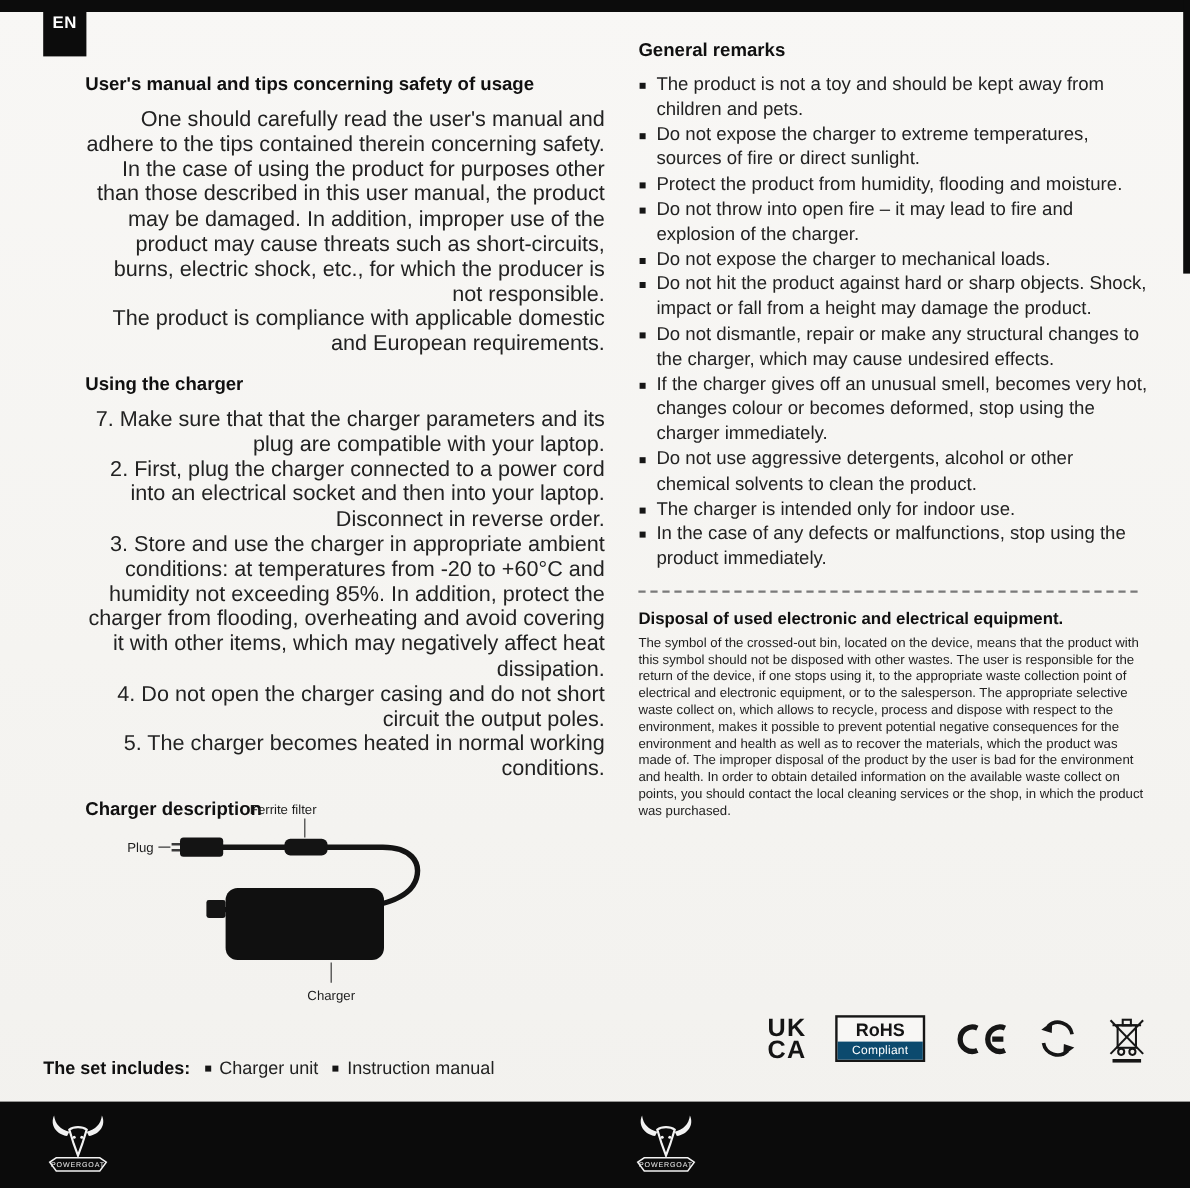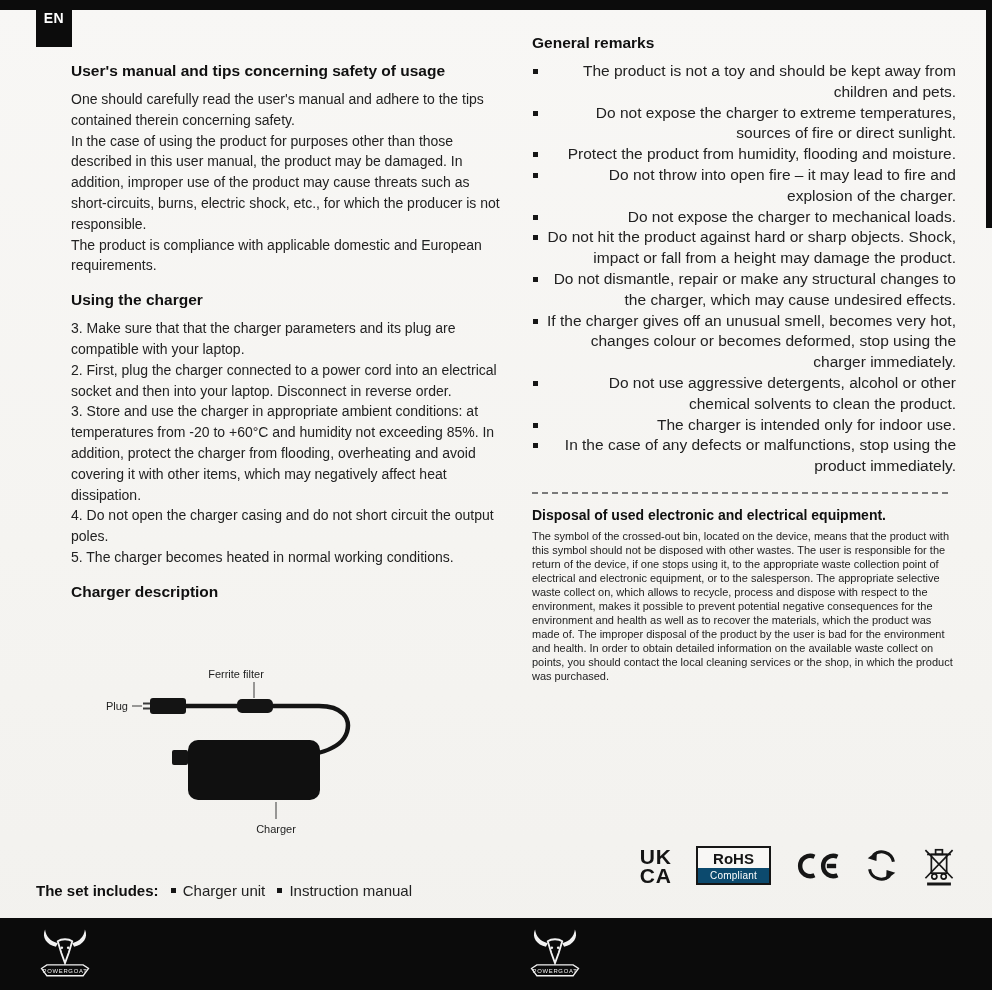--- a/index.html
+++ b/index.html
@@ -14,24 +14,24 @@
   .lang-badge {
     position:absolute; top:10px; left:36px; width:36px; height:37px; background:#0c0c0c;
     color:#fff; font-weight:700; font-size:14px; letter-spacing:0.5px;
     display:flex; justify-content:center;
   }
   .col { position:absolute; }
   .col-left { left:36px; top:62px; width:433px;margin-left:35px; }
   .col-right { left:532px; top:34px; width:424px; }
   h2 { font-size:15.5px; font-weight:700; color:#101010; margin:15px 0 9px; }
   .col-left h2.first, .col-right h2.first { margin-top:0; }
-  .body { font-size:14px; line-height:20.8px; color:#222; }
+  .body { font-size:18px; line-height:20.8px; color:#222;text-align:right; }
   .pre { white-space:pre-line; }
   .remarks { list-style:none; margin-top:1px; }
-  .remarks li { position:relative; padding-left:15px; font-size:15.5px; line-height:20.8px; color:#222;text-align:right; }
+  .remarks li { position:relative; padding-left:15px; font-size:15.5px; line-height:20.8px; color:#222; }
   .remarks li::before { content:""; position:absolute; left:1px; top:8px; width:5px; height:5px; background:#161616; }
   .divider { border-top:2px dashed #7a7a7a; margin:15px 0 13px; width:416px; }
   .small-h { font-size:14px; font-weight:700; color:#101010; margin-bottom:6px; }
   .small { font-size:11px; line-height:14px; color:#222; }
 
   .diagram { position:absolute; left:36px; top:662px; width:430px; height:185px; }
   .dlabel { font-size:11px; fill:#1e1e1e; font-family:"Liberation Sans", sans-serif; }
   .dline { stroke:#3a3a3a; stroke-width:1; }
   .dline2 { stroke:#3a3a3a; stroke-width:2; }
   .cable { stroke:#141414; stroke-width:4.5; stroke-linecap:round; fill:none; }
@@ -66,21 +66,21 @@
     <span>EN</span>
   </div>
 
   <div class="col col-left">
     <h2 class="first">User's manual and tips concerning safety of usage</h2>
     <p class="body pre">One should carefully read the user's manual and adhere to the tips contained therein concerning safety.
 In the case of using the product for purposes other than those described in this user manual, the product may be damaged. In addition, improper use of the product may cause threats such as short-circuits, burns, electric shock, etc., for which the producer is not responsible.
 The product is compliance with applicable domestic and European requirements.</p>
 
     <h2>Using the charger</h2>
-    <p class="body">3. Make sure that that the charger parameters and its plug are compatible with your laptop.</p>
+    <p class="body">7. Make sure that that the charger parameters and its plug are compatible with your laptop.</p>
     <p class="body">2. First, plug the charger connected to a power cord into an electrical socket and then into your laptop. Disconnect in reverse order.</p>
     <p class="body">3. Store and use the charger in appropriate ambient conditions: at temperatures from -20 to +60°C and humidity not exceeding 85%. In addition, protect the charger from flooding, overheating and avoid covering it with other items, which may negatively affect heat dissipation.</p>
     <p class="body">4. Do not open the charger casing and do not short circuit the output poles.</p>
     <p class="body">5. The charger becomes heated in normal working conditions.</p>
 
     <h2>Charger description</h2>
   </div>
 
   <svg class="diagram" viewBox="0 0 430 185">
     <text x="200" y="16" text-anchor="middle" class="dlabel">Ferrite filter</text>

